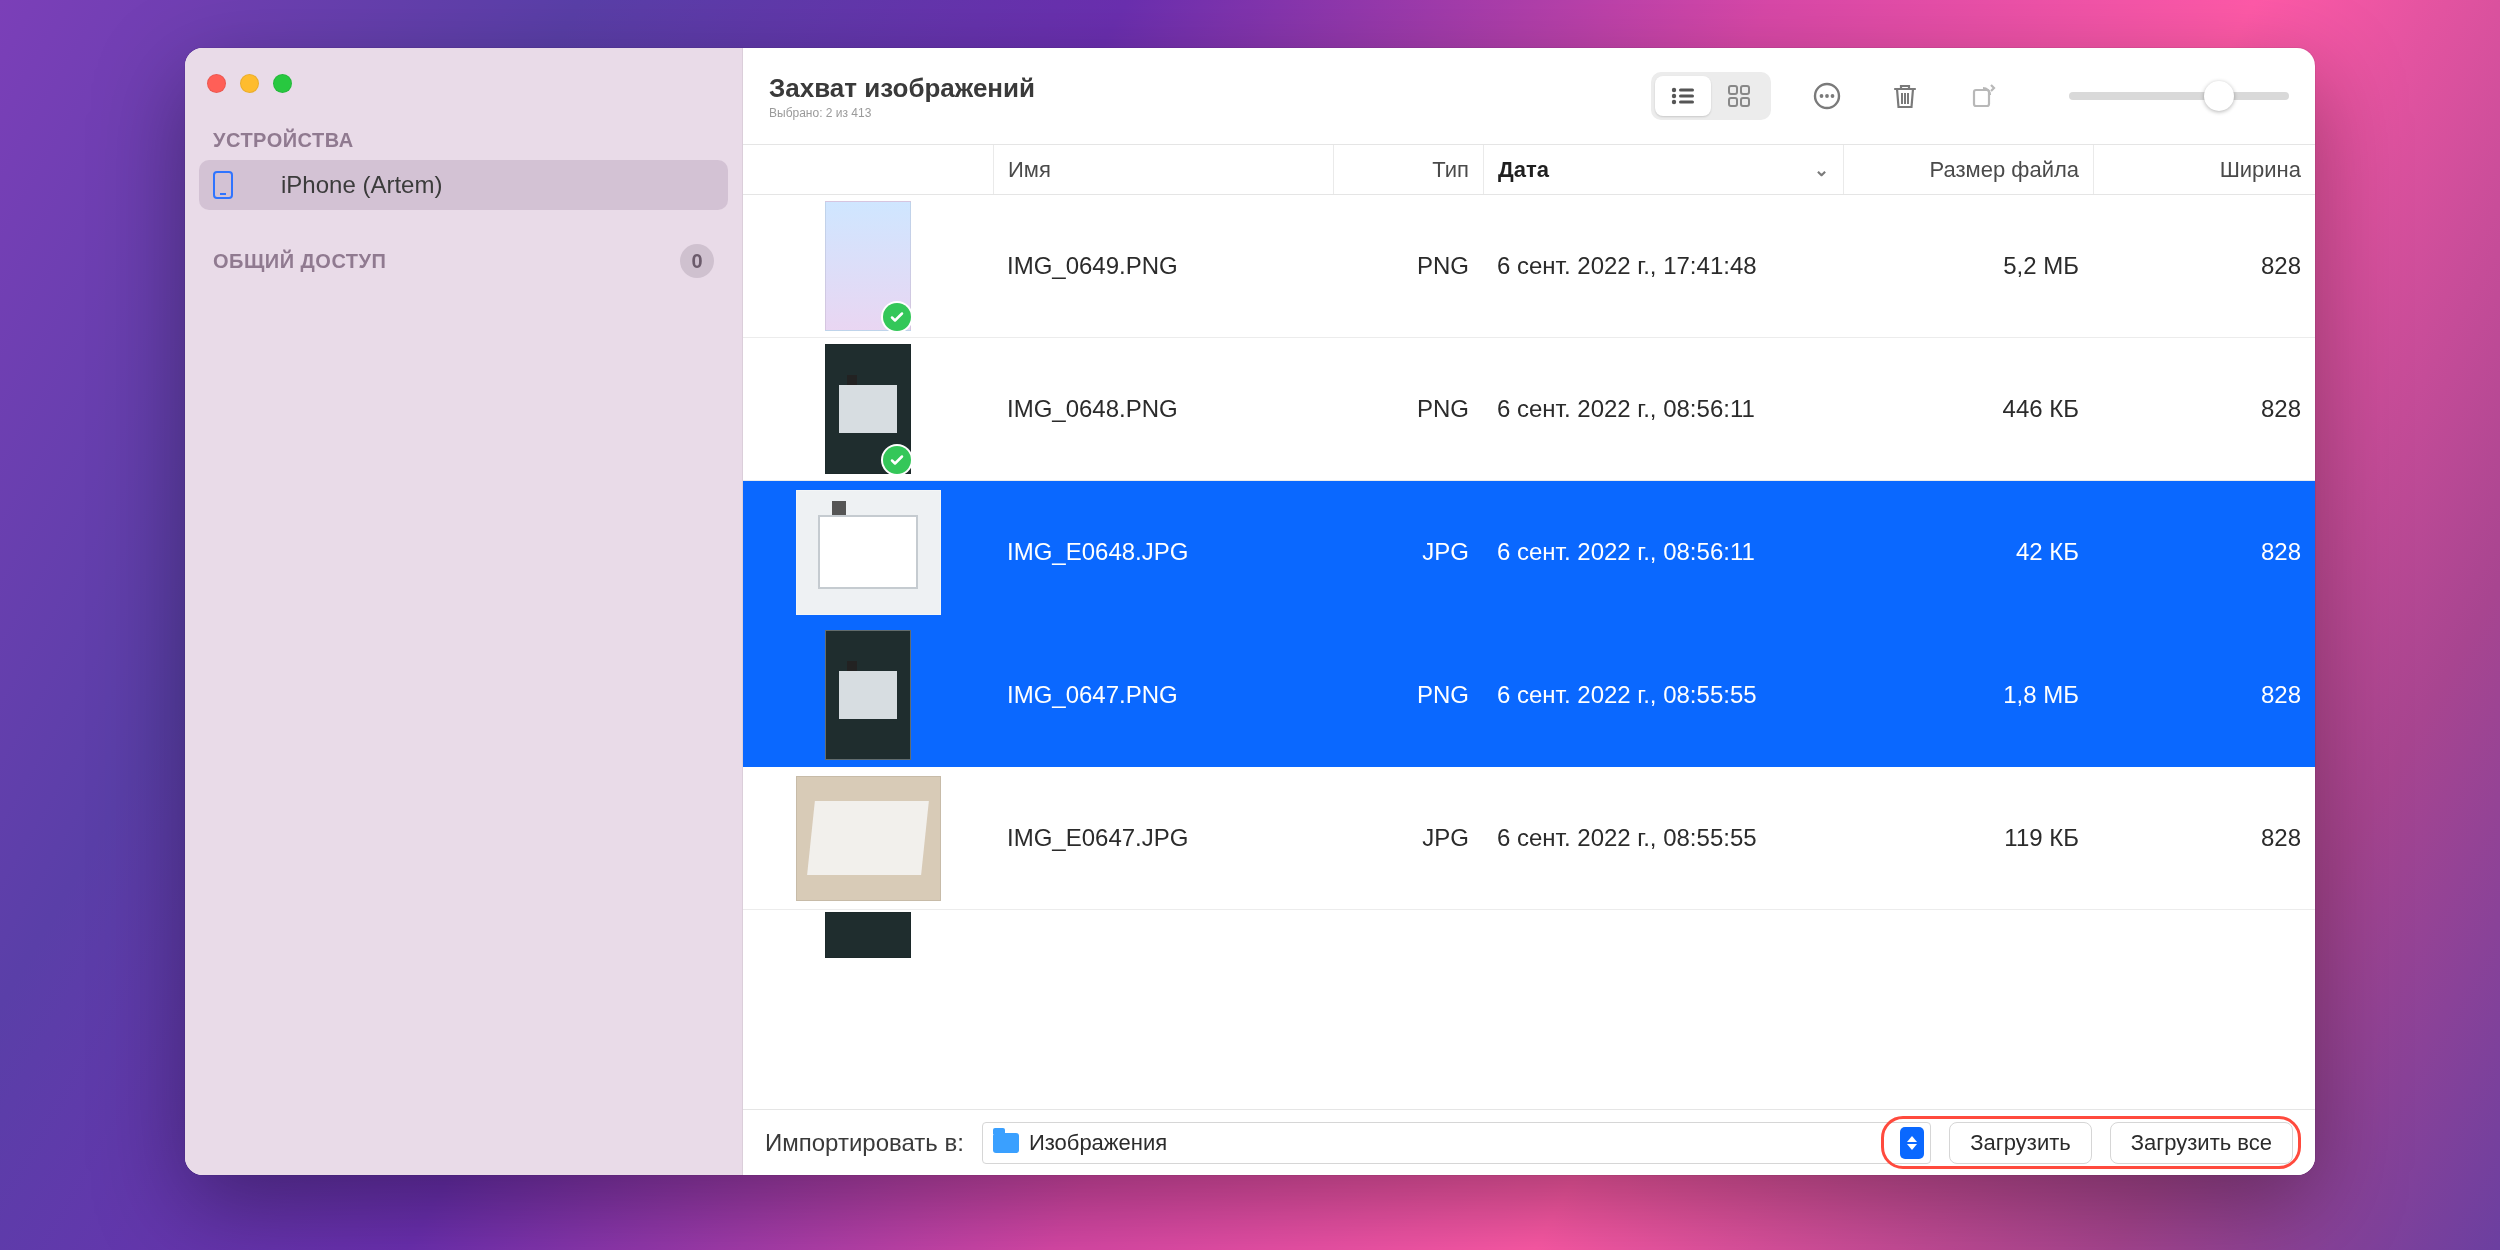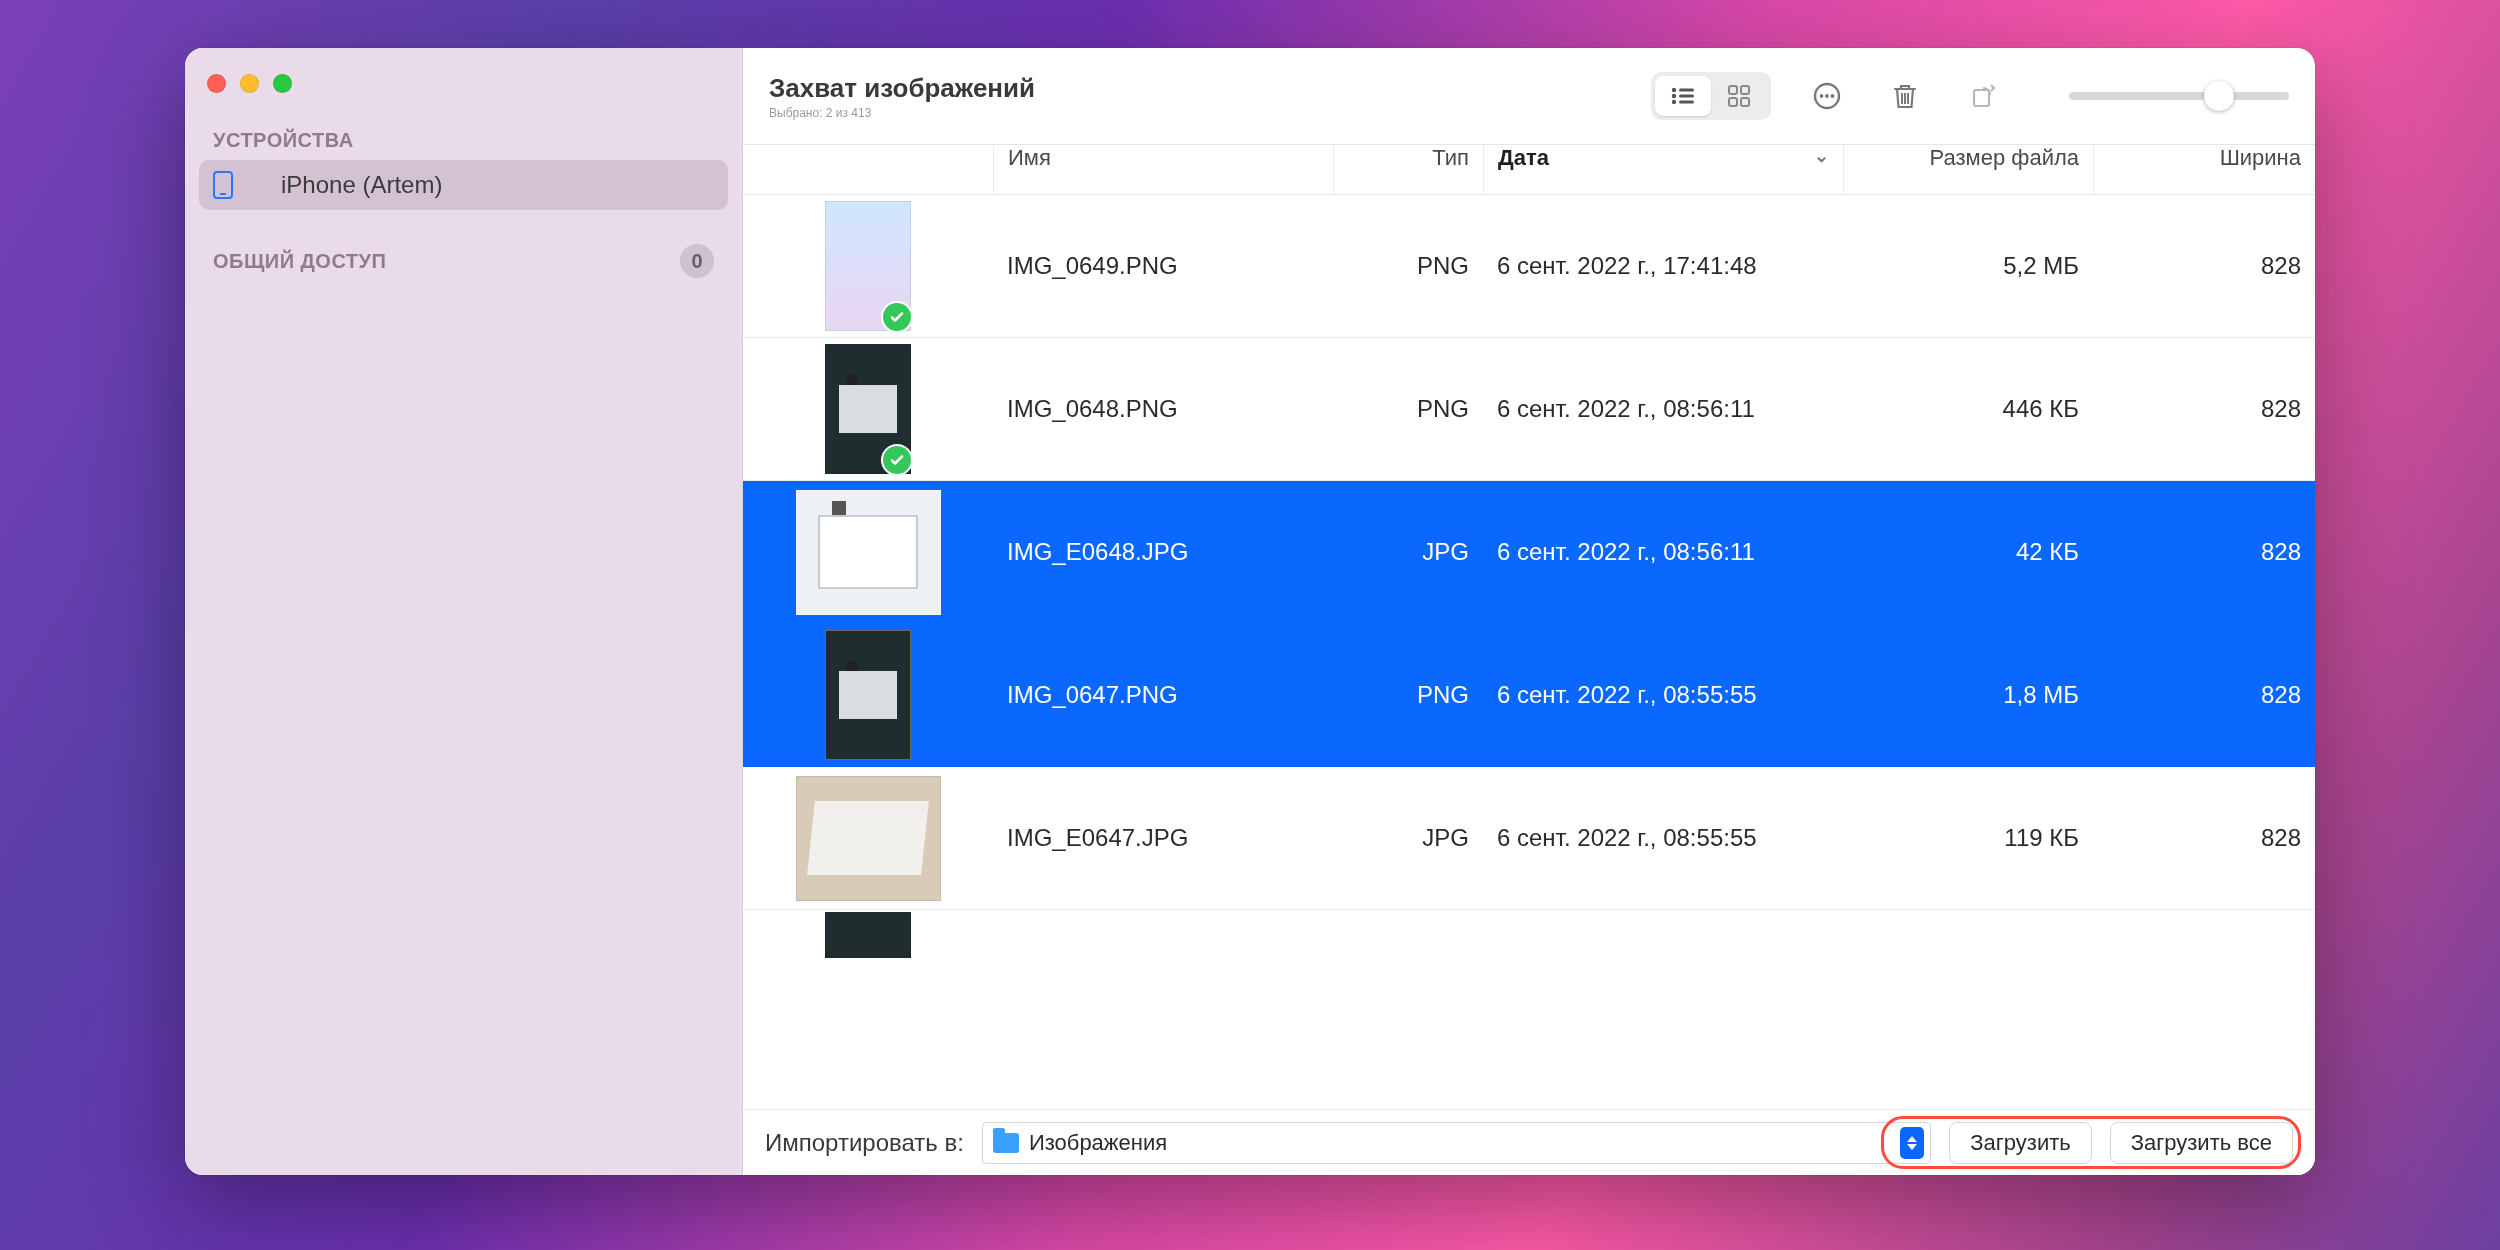--- a/index.html
+++ b/index.html
@@ -67,21 +67,21 @@
   .tbtn { width:44px; height:44px; display:flex; align-items:center; justify-content:center; color:#6f6f6f;}
   .slider { position:relative; width:220px; height:8px; background:#d9d9d9; border-radius:4px; margin-left:30px;}
   .slider .knob { position:absolute; top:50%; left:68%; transform:translate(-50%,-50%); width:30px; height:30px; border-radius:50%; background:#fff; box-shadow:0 1px 4px rgba(0,0,0,.3);}
 
   
   .headers {
     display:flex; align-items:center; height:50px;
     border-bottom:1px solid #e5e5e5; font-size:22px; color:#4a4a4a;
     padding-left: 0;
   }
-  .col { padding:0 14px; display:flex; height:100%; border-left:1px solid #eaeaea;}
+  .col { padding:0 14px; display:flex; align-items:center; height:100%; border-left:1px solid #eaeaea;}
   .col.first { border-left:none; }
   .col.sort { font-weight:700; color:#1f1f1f; position:relative; }
   .chev { margin-left:auto; font-size:18px; color:#7a7a7a;}
   .c-thumb { flex:0 0 250px;}
   .c-name  { flex:0 0 340px;}
   .c-type  { flex:0 0 150px; justify-content:flex-end;}
   .c-date  { flex:0 0 360px;}
   .c-size  { flex:0 0 250px; justify-content:flex-end;}
   .c-width { flex:1 1 auto; justify-content:flex-end;}
 

